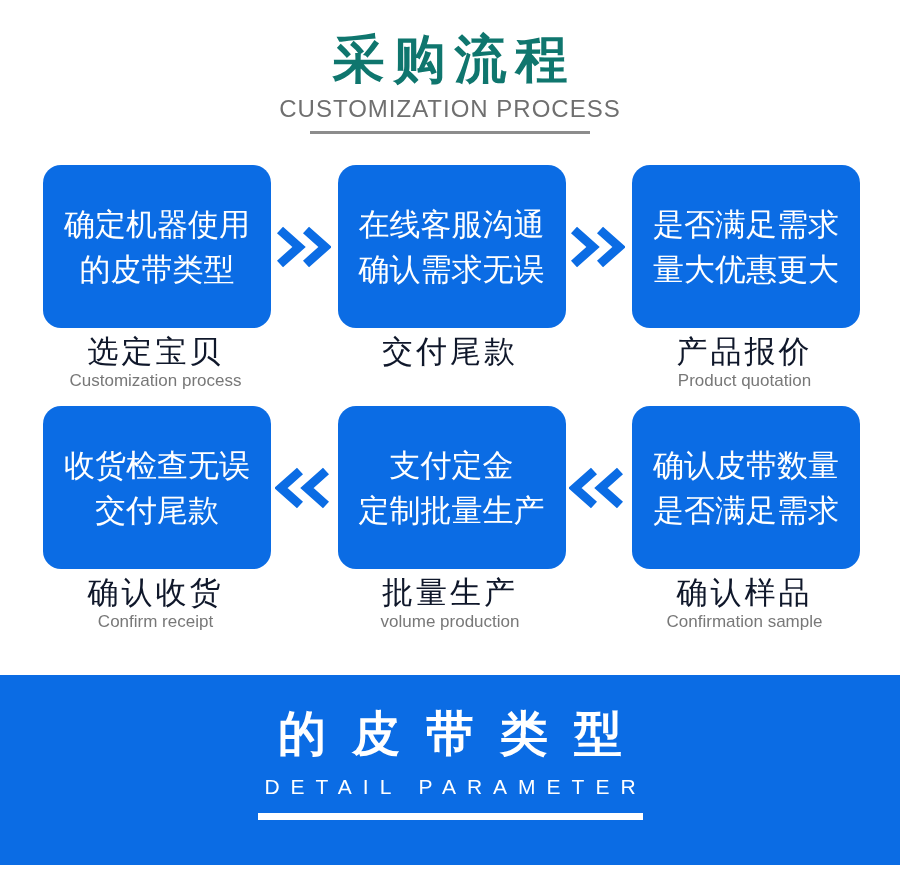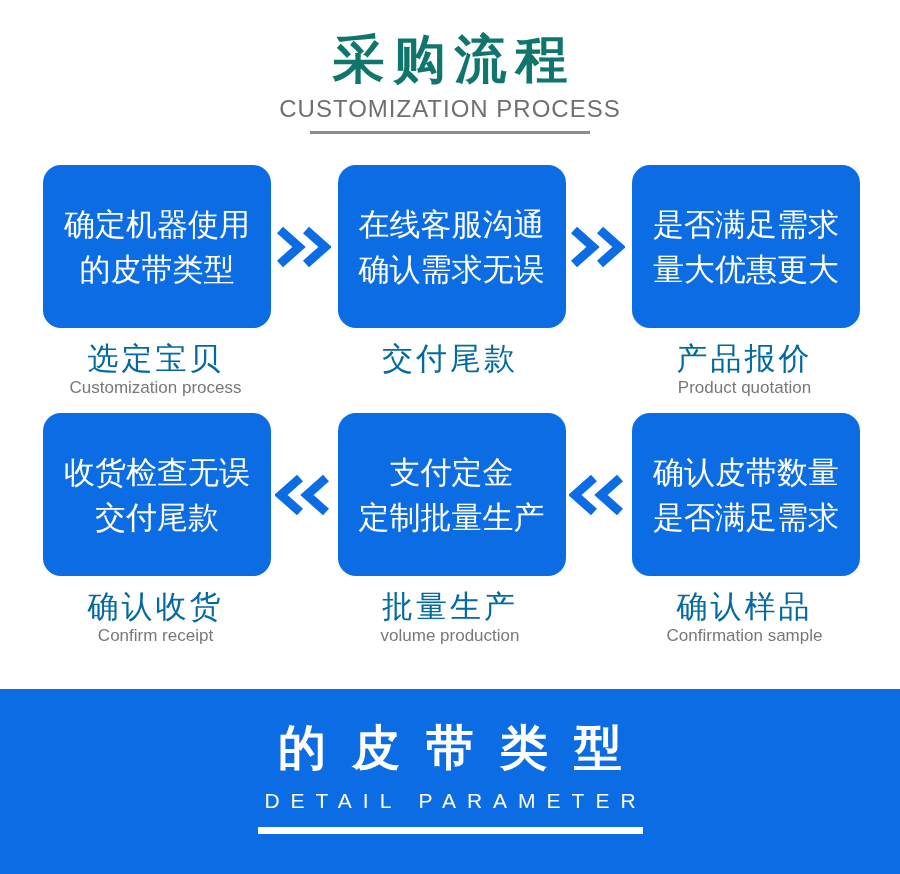--- a/index.html
+++ b/index.html
@@ -57,24 +57,24 @@
     display: flex;
     flex-direction: column;
     justify-content: center;
     align-items: center;
     font-size: 31px;
     font-weight: 500;
     line-height: 45px;
     text-align: center;
   }
   .step .label-zh {
-    margin-top: 14px;
+    margin-top: 7px;
     text-align: center;
     font-size: 31px;
-    color: #0369a1;
+    color: #0f172a;
     letter-spacing: 3px;
     line-height: 34px;
   }
   .step .label-en {
     margin-top: 2px;
     text-align: center;
     font-size: 17px;
     color: #787878;
     line-height: 20px;
   }

